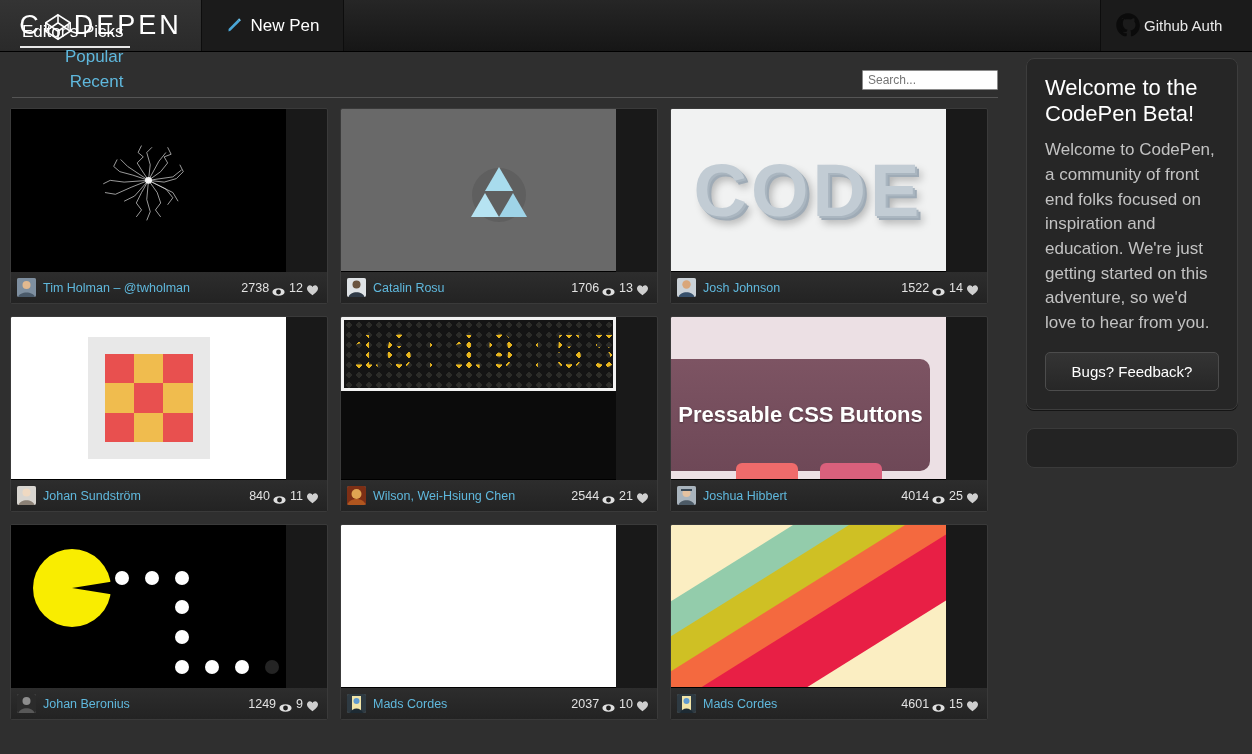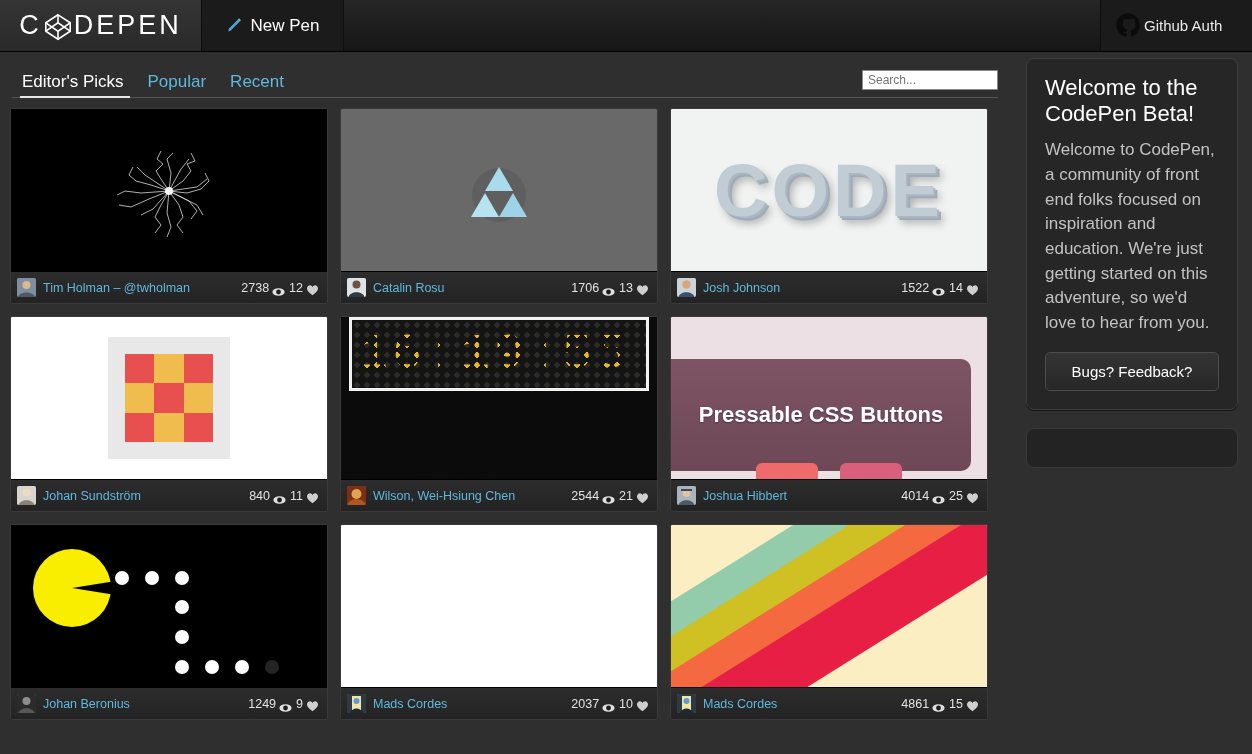--- a/index.html
+++ b/index.html
@@ -79,21 +79,21 @@
   }
 
   
   .tabbar {
     position: relative;
     height: 46px;
     padding: 0 12px;
     display: flex;
     align-items: flex-end;
   }
-  .tabs { display: flex; align-items: flex-end; gap: 0; }
+  .tabs { display: flex; align-items: flex-end; gap: 0; flex-direction: column; }
   .tab {
     font-size: 17px;
     padding: 0 14px 8px 10px;
     color: #5fb8dd;
     cursor: pointer;
     position: relative;
     line-height: 1;
   }
   .tab.active { color: #ffffff; }
   .tab.active::after {
@@ -131,21 +131,21 @@
   }
   .pen-card {
     width: 318px;
     background: #191919;
     border: 1px solid #3a3a3a;
     border-radius: 2px;
     overflow: hidden;
     cursor: pointer;
   }
   .thumb {
-    width: 316px;
+    width: 275px;
     height: 163px;
     position: relative;
     overflow: hidden;
     background: #000;
     border-bottom: 1px solid #000;
   }
   .meta {
     height: 31px;
     background: #262626;
     background: linear-gradient(180deg, #2d2d2d 0%, #232323 100%);
@@ -741,21 +741,21 @@
             <svg viewBox="0 0 19 19" width="19" height="19">
                 <rect width="19" height="19" fill="#2e3a42"></rect>
                 <path d="M5 2 L14 2 L14 17 L5 17 Z" fill="#f0e4a8"></path>
                 <circle cx="9.5" cy="7" r="3" fill="#5e9ad0"></circle>
                 <path d="M3 19 C5 13 14 13 16 19 Z" fill="#1d2a33"></path>
               </svg>
           </span>
           <span class="author">Mads Cordes</span>
           <span class="stats">
             <span class="stat-group">
-              <span class="views">4861</span>
+              <span class="views">4601</span>
               <span class="eye-icon">
                 <svg viewBox="0 0 16 10" width="13" height="10">
                     <ellipse cx="8" cy="5" rx="7.5" ry="4.6" fill="#e0e0e0"></ellipse>
                     <circle cx="8" cy="5" r="3" fill="#1f1f1f"></circle>
                   </svg>
               </span>
             </span>
             <span class="stat-group">
               <span class="loves">15</span>
               <span class="heart-icon">

